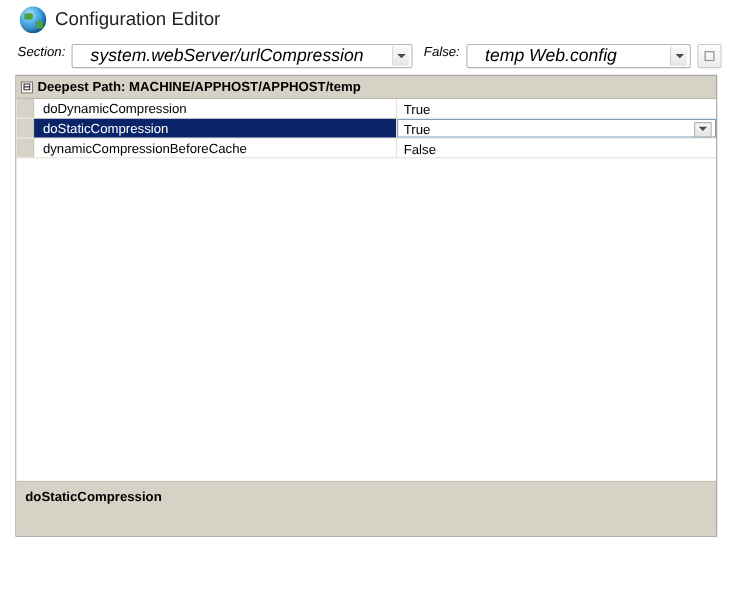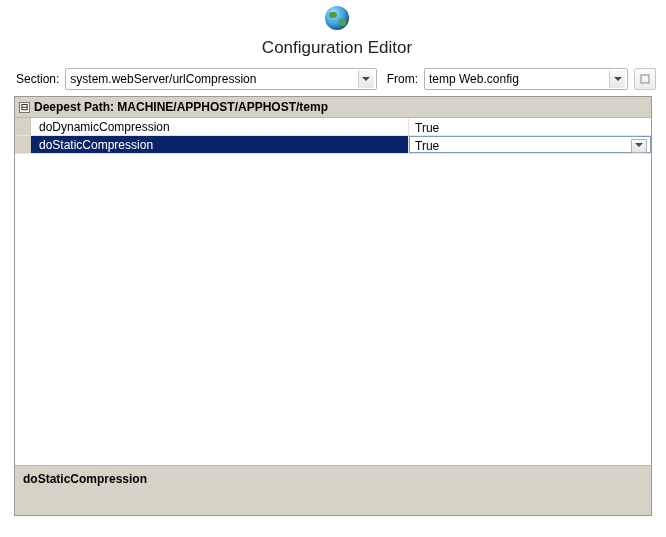--- a/index.html
+++ b/index.html
@@ -12,21 +12,20 @@
     color: #000;
     width: 666px;
     height: 537px;
     overflow: hidden;
   }
   .header {
     display: flex;
     align-items: center;
     padding: 6px 10px 8px 18px;
     gap: 8px;
-    flex-direction: column;
   }
   .globe-icon {
     width: 24px;
     height: 24px;
     background: radial-gradient(circle at 35% 30%, #aee7ff 0%, #4fb0e8 35%, #1a6fb0 80%);
     border-radius: 50%;
     position: relative;
     flex-shrink: 0;
     box-shadow: inset -2px -2px 3px rgba(0,0,0,0.25);
   }
@@ -45,38 +44,39 @@
     width: 7px; height: 7px;
     background: #4ea043;
     border-radius: 3px 2px 2px 4px;
   }
   .title {
     font-size: 17px;
     color: #222;
   }
   .toolbar-row {
     display: flex;
-    align-items: center;
+    align-items: flex-start;
     padding: 2px 10px 6px 16px;
     gap: 6px;
+    font-style: italic;
   }
   .lbl {
     font-size: 12px;
     color: #000;
   }
   .combo {
     display: flex;
     align-items: center;
     justify-content: space-between;
     background: #fff;
     border: 1px solid #b5b5b5;
     border-radius: 2px;
     height: 22px;
-    padding: 0 2px 0 4px;
-    font-size: 12px;
+    padding: 0 2px 0 16px;
+    font-size: 16px;
     color: #000;
   }
   .combo-section { flex: 1 1 auto; min-width: 200px; }
   .combo-from { width: 204px; }
   .combo-arrow {
     width: 16px;
     height: 18px;
     border-left: 1px solid #ccc;
     display: flex;
     align-items: center;
@@ -136,21 +136,21 @@
     height: 18px;
     border-bottom: 1px solid #e7e3da;
   }
   .left-gutter {
     width: 16px;
     background: #d7d2c6;
     border-right: 1px solid #cbc6b9;
     flex-shrink: 0;
   }
   .prop-name {
-    width: 378px;
+    width: 330px;
     padding: 2px 6px 0 8px;
     border-right: 1px solid #e7e3da;
     overflow: hidden;
     white-space: nowrap;
   }
   .prop-val {
     flex: 1 1 auto;
     padding: 2px 4px 0 6px;
     display: flex;
     justify-content: space-between;
@@ -194,21 +194,21 @@
 <div class="toolbar-row">
   <span class="lbl">Section:</span>
   <div class="combo combo-section">
     <span>system.webServer/urlCompression</span>
     <span class="combo-arrow">
       <svg width="8" height="5" viewBox="0 0 8 5">
           <path d="M0 0 L4 4 L8 0 Z" fill="#4a4a4a"></path>
         </svg>
     </span>
   </div>
-  <span class="lbl" style="margin-left:4px;">From:</span>
+  <span class="lbl" style="margin-left:4px;">False:</span>
   <div class="combo combo-from">
     <span>temp Web.config</span>
     <span class="combo-arrow">
       <svg width="8" height="5" viewBox="0 0 8 5">
           <path d="M0 0 L4 4 L8 0 Z" fill="#4a4a4a"></path>
         </svg>
     </span>
   </div>
   <div class="tool-btn">
     <svg width="10" height="10" viewBox="0 0 10 10">
@@ -238,18 +238,25 @@
       <div class="prop-val">
         <span>True</span>
         <span class="val-arrow">
           <svg width="8" height="5" viewBox="0 0 8 5">
               <path d="M0 0 L4 4 L8 0 Z" fill="#4a4a4a"></path>
             </svg>
         </span>
       </div>
     </div>
 
+    <div class="prop-row">
+      <div class="left-gutter"></div>
+      <div class="prop-name">dynamicCompressionBeforeCache</div>
+      <div class="prop-val">
+        <span>False</span>
+      </div>
+    </div>
 
   </div>
   <div class="desc-area">
     <div class="desc-title">doStaticCompression</div>
   </div>
 </div>
 
 </body></html>

